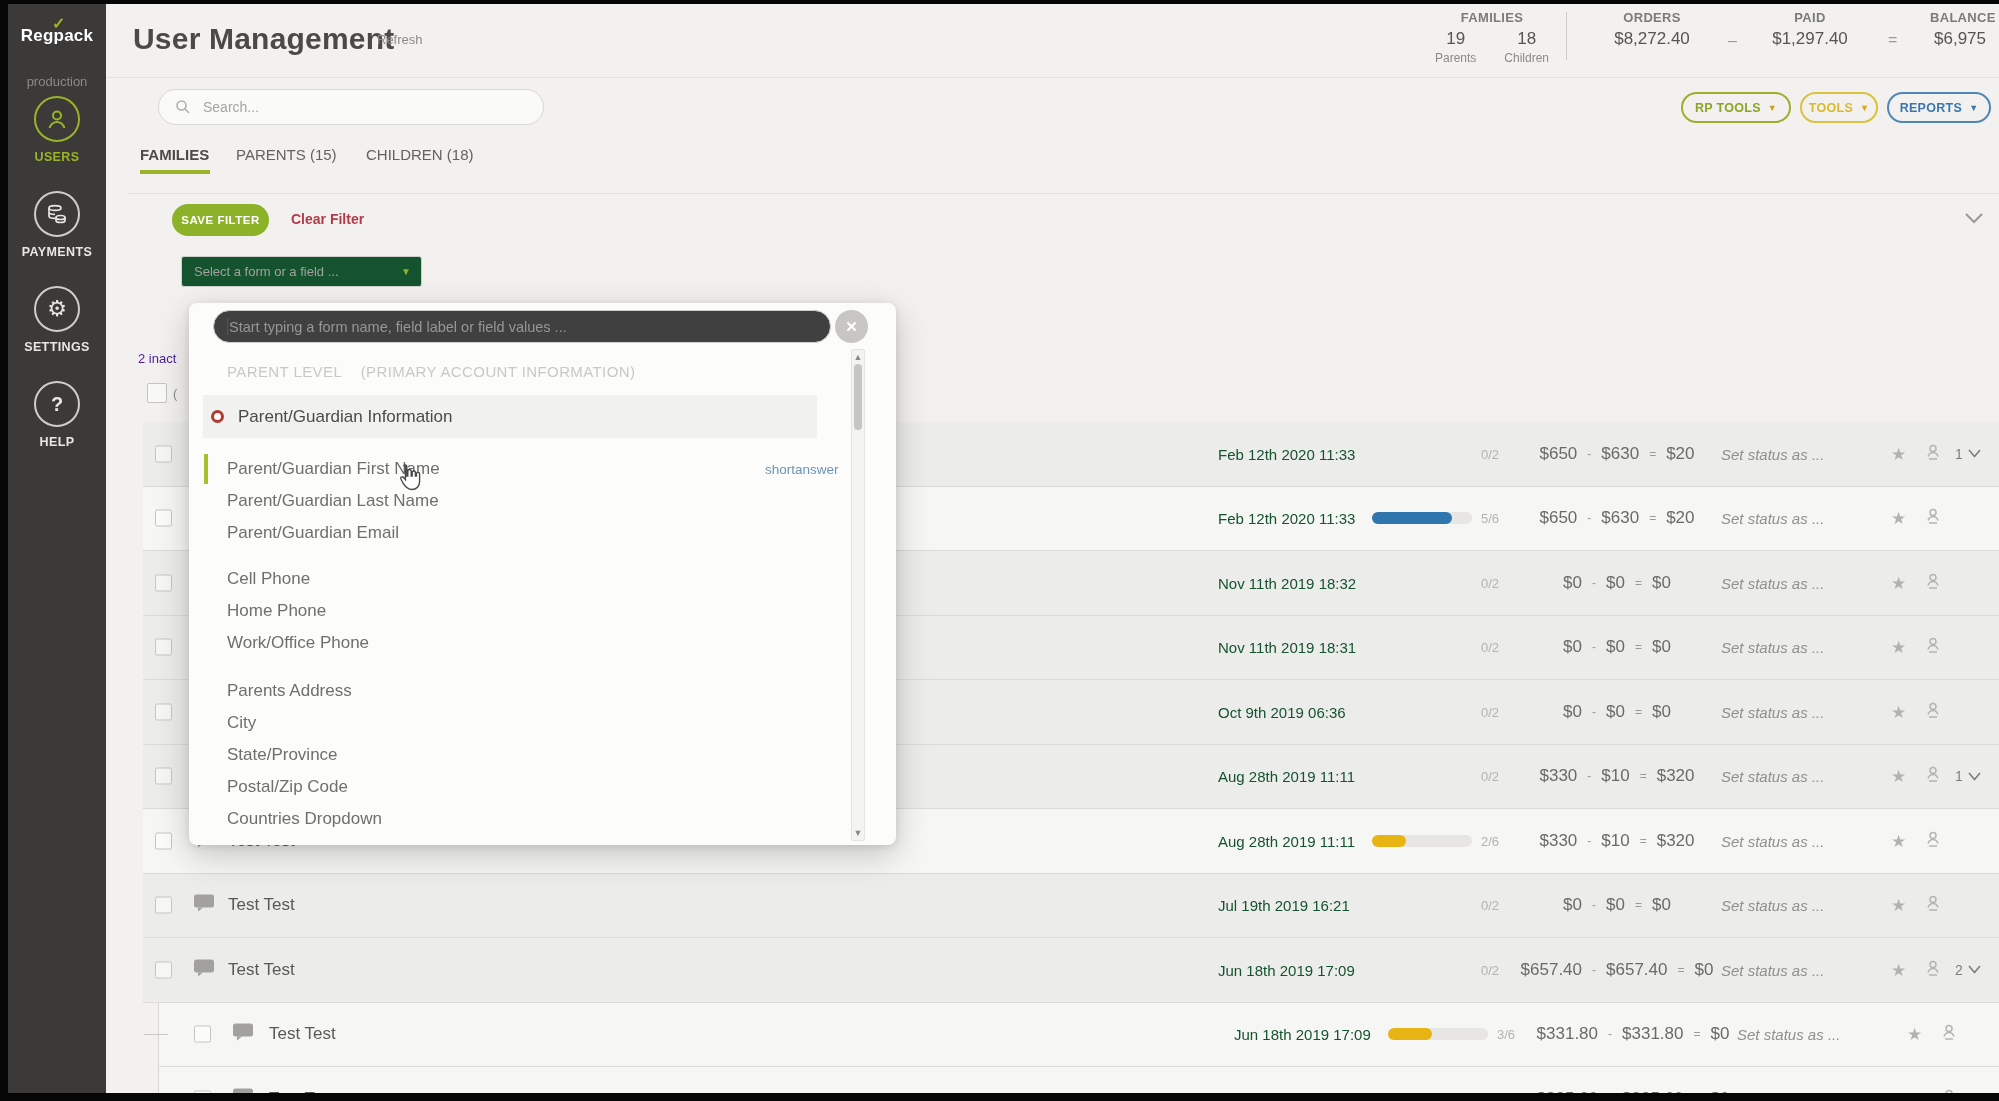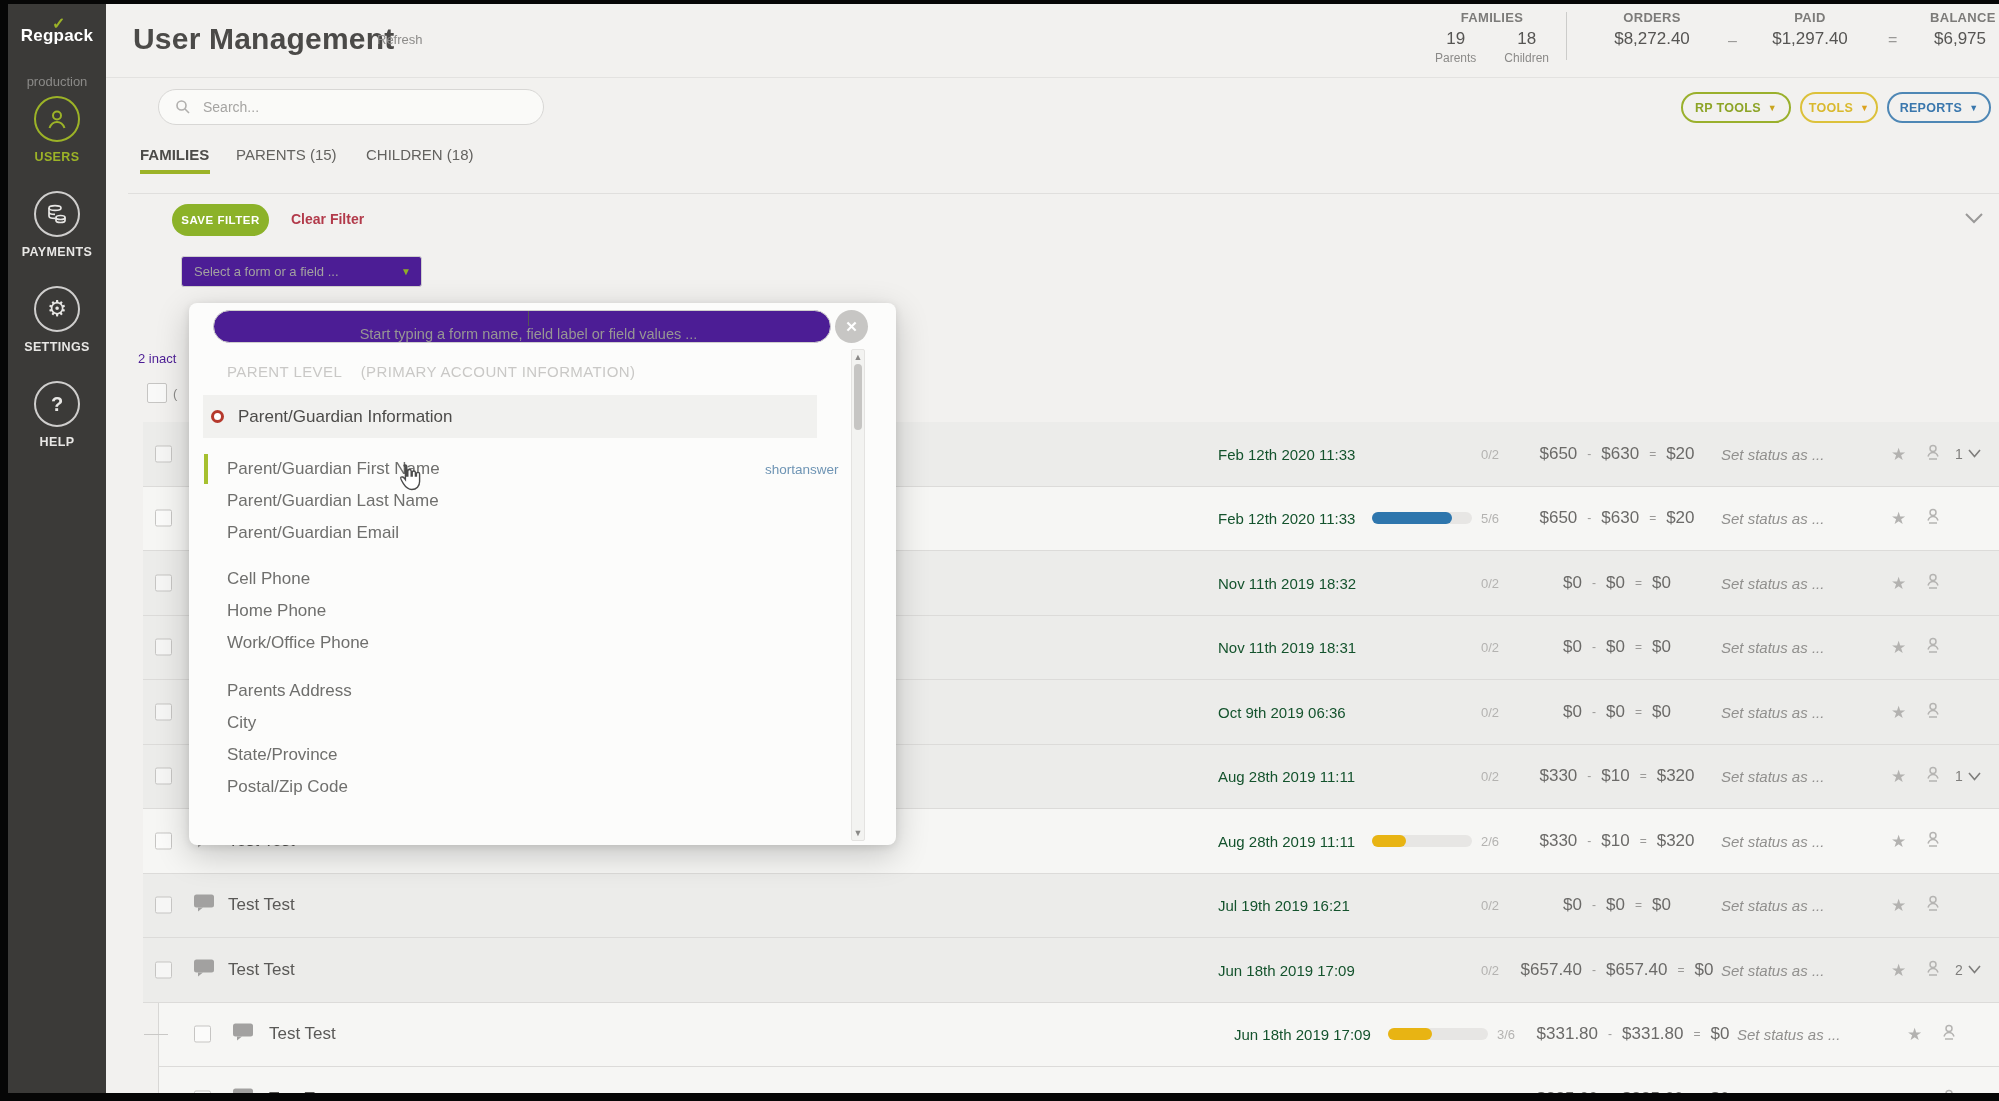--- a/index.html
+++ b/index.html
@@ -43,21 +43,21 @@
   
   .tab { position:absolute; top:146px; font-size:15px; color:#63625f; cursor:pointer; }
   .tab.active { color:#4c4b49; font-weight:bold; }
   #tab-underline { left:140px; top:170px; width:70px; height:4px; background:#9cb327; }
   #tabs-line { left:128px; top:193px; width:1871px; height:1px; background:#e0dfdd; }
 
   
   #save-filter { left:172px; top:204px; width:97px; height:32px; border-radius:16px; background:#8cb229; color:#fff; font-size:11.5px; font-weight:bold; letter-spacing:.5px; display:flex; align-items:center; justify-content:center; cursor:pointer; }
   #clear-filter { left:291px; top:211px; font-size:14px; font-weight:600; color:#b23a4a; cursor:pointer; }
   #filter-chevron { left:1964px; top:210px; color:#9a9998; }
-  #field-select { left:181px; top:256px; width:241px; height:31px; background:#4c1d95; border:1px solid #cfcfcd; border-radius:3px; display:flex; align-items:center; justify-content:space-between; padding:0 10px 0 12px; cursor:pointer; }
+  #field-select { left:181px; top:256px; width:241px; height:31px; background:#14532d; border:1px solid #cfcfcd; border-radius:3px; display:flex; align-items:center; justify-content:space-between; padding:0 10px 0 12px; cursor:pointer; }
   #field-select .ph { font-size:13px; color:#a3a2a0; }
   #field-select .caret { color:#8fae27; font-size:10px; }
 
   
   #inactive-note { left:138px; top:351px; font-size:13px; color:#4c1d95; white-space:nowrap; }
   #selall { left:147px; top:383px; width:20px; height:20px; border:1px solid #c6c5c3; border-radius:2px; background:rgba(255,255,255,.55); }
   #selall-paren { left:173px; top:386px; font-size:13px; color:#8b8a88; }
   #rows { left:143px; top:422px; width:1856px; height:671px; }
   .row { position:relative; width:100%; height:64.5px; border-bottom:1px solid #dcdbd9; background:#ececea; }
   .row.lite { background:#f6f6f4; }
@@ -75,21 +75,21 @@
   .rstatus { left:1578px; font-size:15px; font-style:italic; color:#91908e; cursor:pointer; }
   .rstar { left:1748px; font-size:17px; color:#b3b2b0; cursor:pointer; }
   .rperson { left:1782px; cursor:pointer; }
   .rcount { left:1812px; font-size:14px; color:#7f7e7c; display:flex; align-items:center; gap:5px; cursor:pointer; }
   .row.indent { background:#f6f6f4; border-left:1px solid #d8d7d5; margin-left:15px; width:calc(100% - 15px); }
   .row.indent .cb { left:35px; } .row.indent .bubble { left:73px; } .row.indent .rname { left:110px; }
   .row.indent .connector { position:absolute; left:-15px; top:50%; width:24px; height:1px; background:#c9c8c6; }
 
   
   #modal { left:189px; top:303px; width:707px; height:542px; background:#fcfcfb; border-radius:8px; box-shadow:0 10px 34px rgba(0,0,0,.20), 0 2px 8px rgba(0,0,0,.10); z-index:20; }
-  #modal-input { position:absolute; left:24px; top:7px; width:618px; height:33px; background:#4c1d95; border:1px solid #cfcfcd; border-radius:17px; display:flex; align-items:center; padding-left:13px;flex-direction:column; }
+  #modal-input { position:absolute; left:24px; top:7px; width:618px; height:33px; background:#404040; border:1px solid #cfcfcd; border-radius:17px; display:flex; align-items:center; padding-left:13px; }
   #modal-input .caret-bar { width:1px; height:17px; background:#555; margin-right:1px; }
   #modal-input .ph { font-size:14.5px; color:#979694; }
   #modal-close { position:absolute; left:646px; top:7px; width:33px; height:33px; border-radius:50%; background:#c7c6c4; color:#fff; font-size:15px; font-weight:bold; display:flex; align-items:center; justify-content:center; cursor:pointer; }
   #msection { position:absolute; left:38px; top:60px; font-size:15px; color:#c9c8c6; letter-spacing:.4px; }
   #msection span { margin-right:14px; }
   #msel { position:absolute; left:14px; top:92px; width:614px; height:43px; background:#f1f1ef; display:flex; align-items:center; cursor:pointer; }
   #msel .donut { width:13px; height:13px; border-radius:50%; border:3.5px solid #b5392c; background:#fff; margin:0 14px 0 8px; }
   #msel .txt { font-size:17px; color:#4c4b49; }
   .mitem { position:absolute; left:14px; width:614px; height:32px; display:flex; align-items:center; cursor:pointer; }
   .mitem .hoverbar { position:absolute; left:1px; top:1px; width:4px; height:30px; background:#a6c02f; display:none; }
@@ -646,20 +646,25 @@
     <div class="mitem" style="top: 436px;">
 
     <span class="txt">State/Province</span>
 
   </div>
     <div class="mitem" style="top: 468px;">
 
     <span class="txt">Postal/Zip Code</span>
 
   </div>
+    <div class="mitem" style="top: 500px;">
+
+    <span class="txt">Countries Dropdown</span>
+
+  </div>
     <div id="mscroll">
     <div class="up">▲</div>
     <div class="thumb"></div>
     <div class="dn">▼</div>
   </div>
 </div>
 
 <div class="abs" id="cursor">
   <svg width="26" height="30" viewBox="0 0 26 30">
     <path d="M9 3c1 0 1.8.8 1.8 1.8V14h1V9.2c0-1 .8-1.7 1.7-1.7s1.7.7 1.7 1.7V14h1v-3.4c0-.9.7-1.6 1.6-1.6s1.6.7 1.6 1.6V14h1v-2c0-.9.7-1.6 1.6-1.6s1.6.7 1.6 1.6v7.5c0 4.5-3 8-7.8 8-4 0-6-2-8.4-5.8-1.7-2.7-3.3-5.6-2.5-6.4.9-.9 2.6-.2 3.5 1l1 1.3V4.8C7.2 3.8 8 3 9 3z" fill="#fff" stroke="#4a4a4a" stroke-width="1.4"></path>

